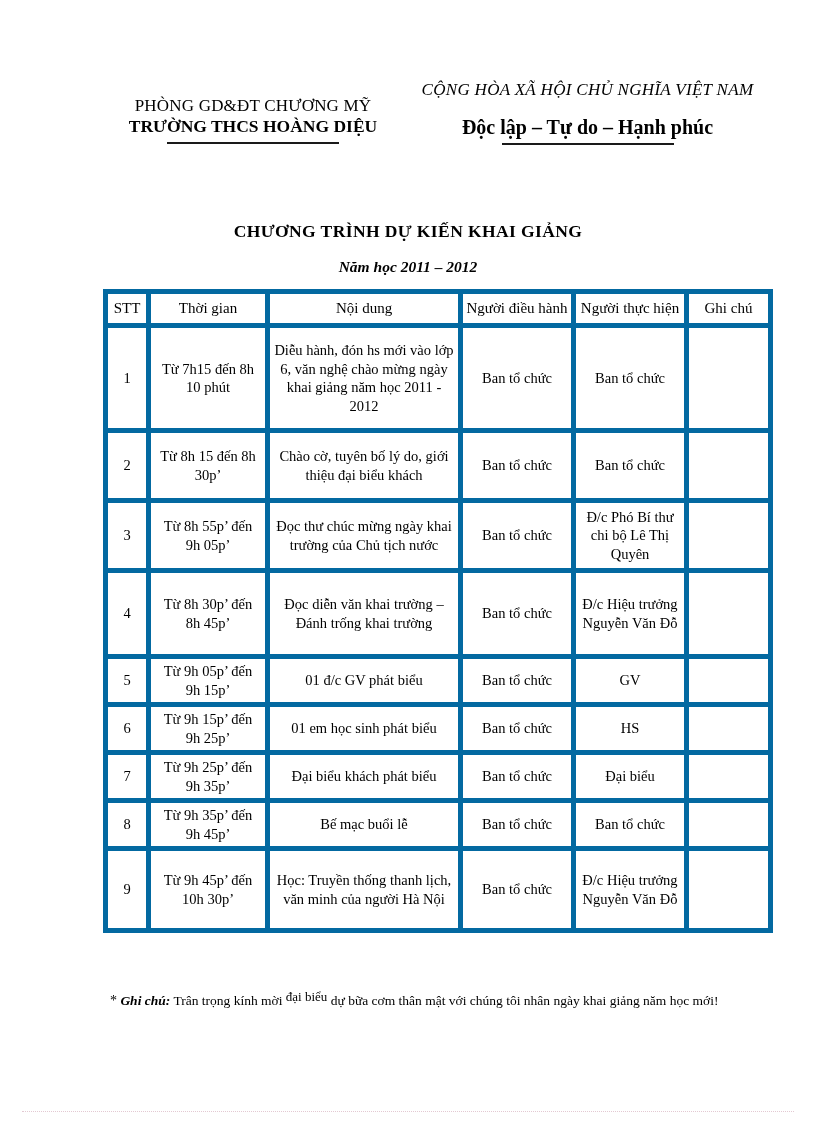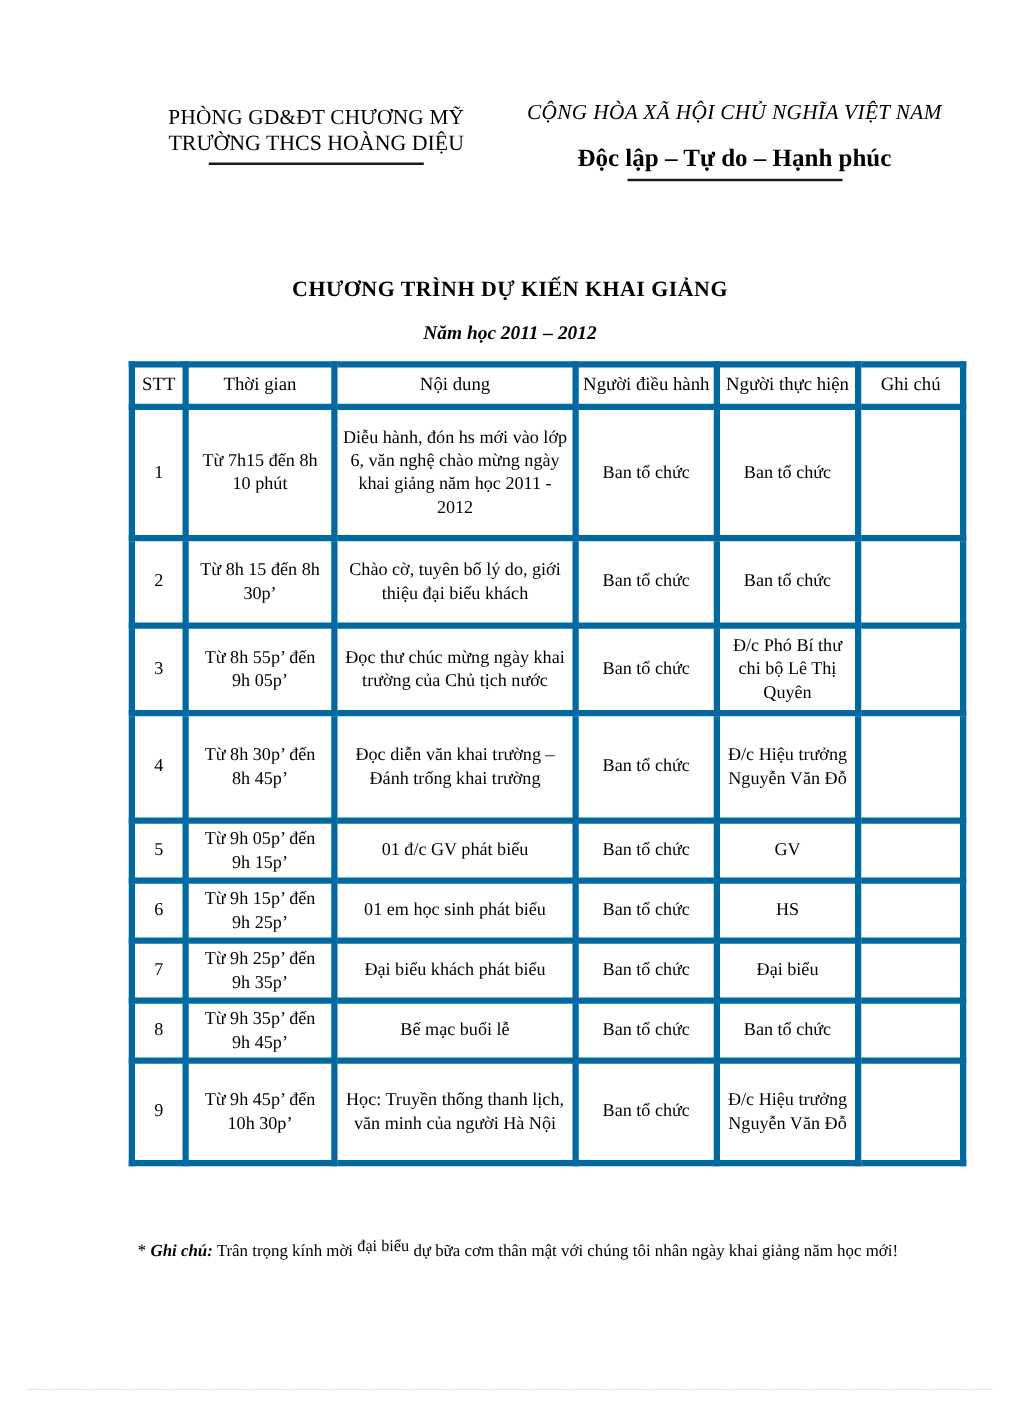--- a/index.html
+++ b/index.html
@@ -27,40 +27,40 @@
   .masthead {
     position: absolute;
     left: 0;
     top: 80px;
     width: 816px;
     height: 70px;
   }
   .mast-left {
     position: absolute;
     left: 103px;
-    top: 4px;
+    top: 16px;
     width: 300px;
     text-align: center;
   }
   .mast-right {
     position: absolute;
     left: 400px;
     top: 0;
     width: 375px;
     text-align: center;
   }
   .org-line1 {
     font-size: 17px;
     letter-spacing: 0.2px;
     white-space: nowrap;
     line-height: 20px;
   }
   .org-line2 {
     font-size: 17.5px;
-    font-weight: normal;
+    font-weight: bold;
     white-space: nowrap;
     line-height: 21px;
   }
   .nation-line1 {
     font-size: 17px;
     letter-spacing: 0.3px;
     white-space: nowrap;
     line-height: 20px;
     font-style: italic;
   }

